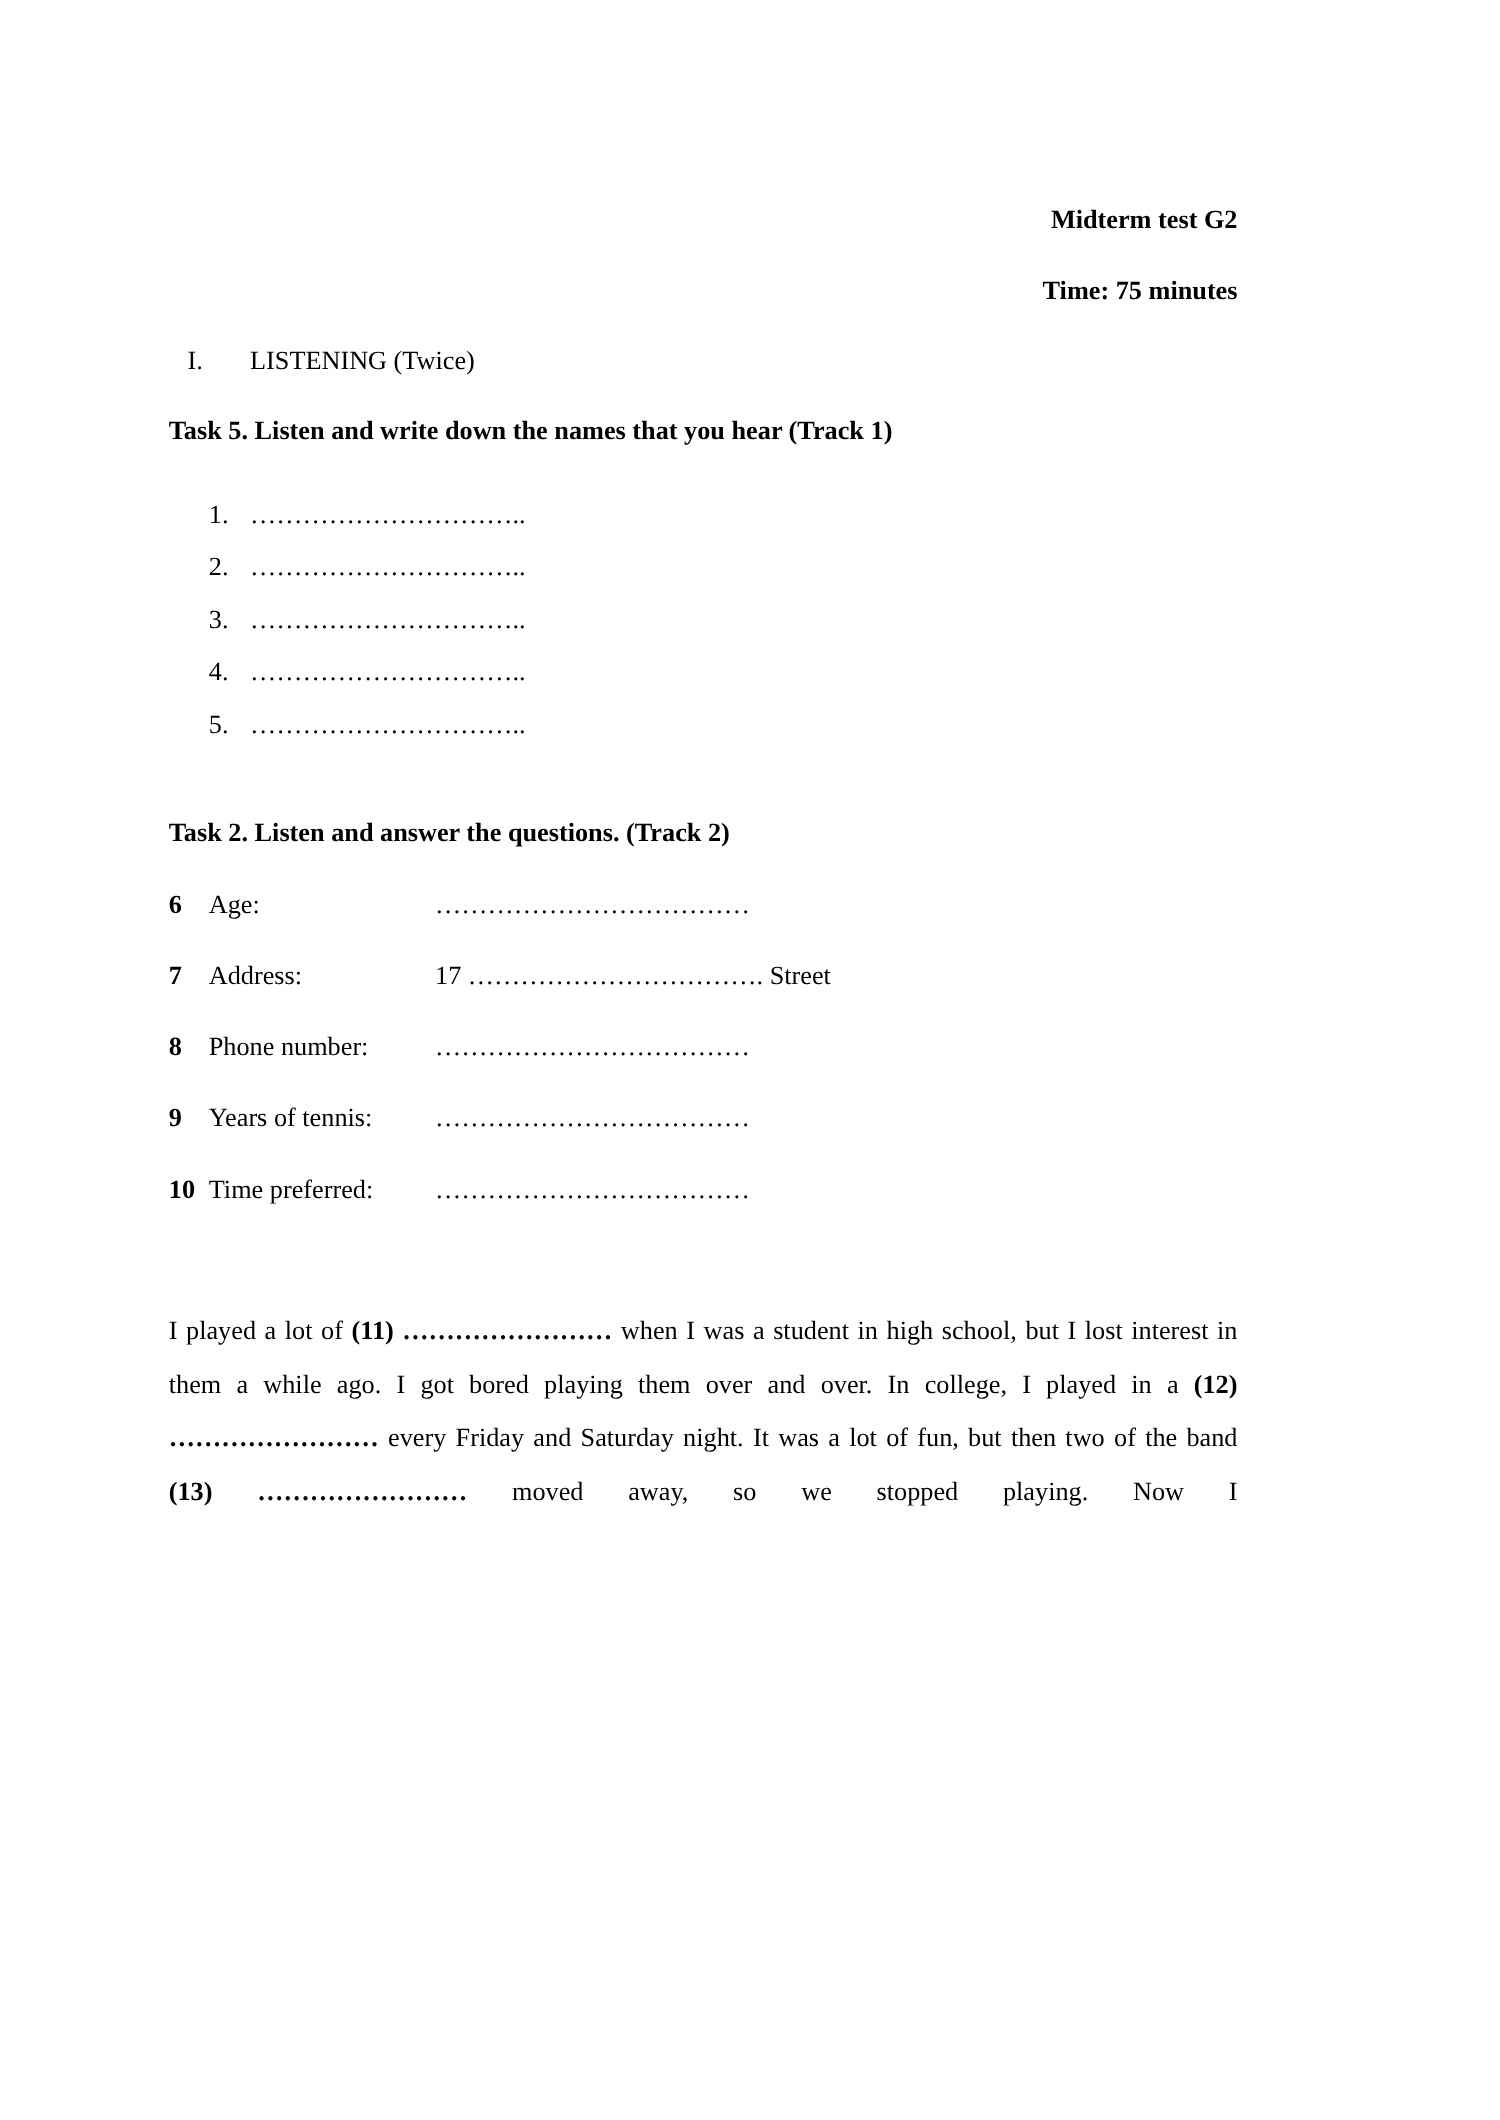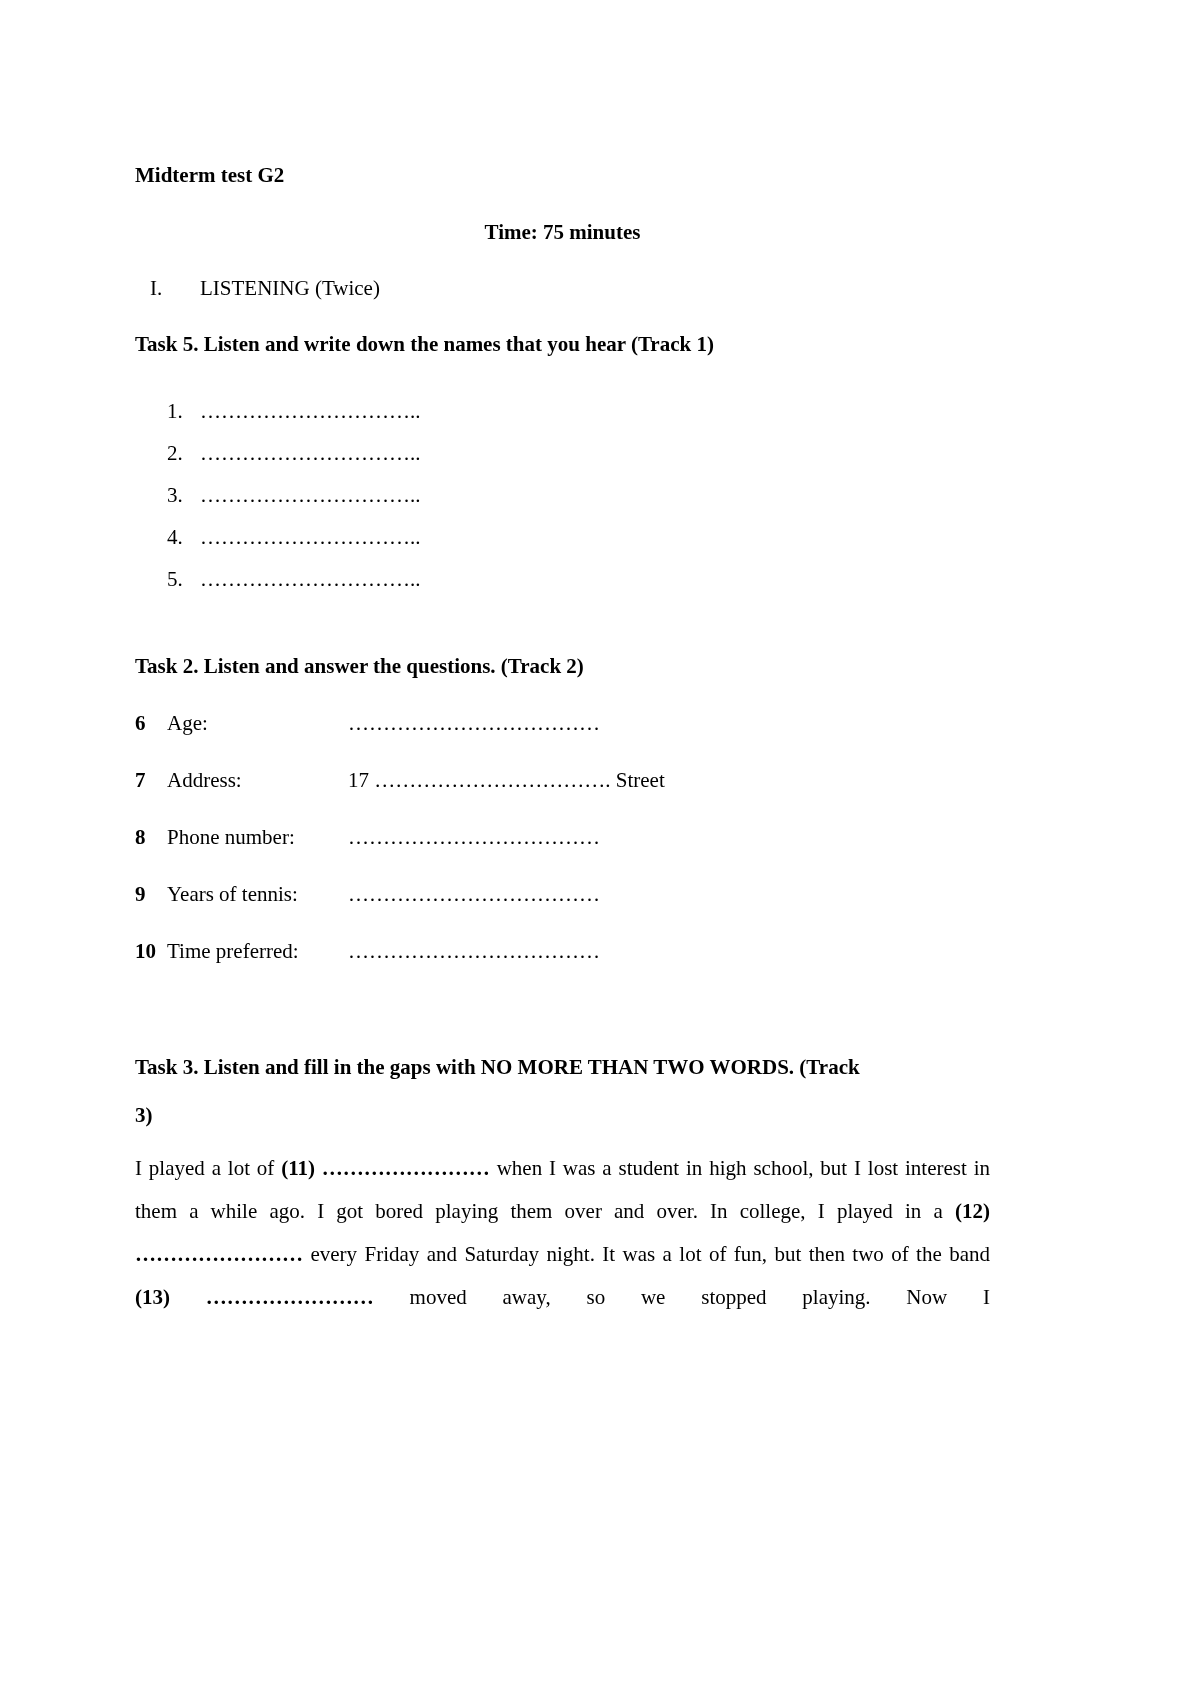--- a/index.html
+++ b/index.html
@@ -9,22 +9,22 @@
     height: 1696px;
     background: #ffffff;
     color: #000000;
     font-family: "Liberation Serif", "DejaVu Serif", serif;
     font-size: 21px;
     line-height: 1.15;
     padding: 163px 210px 40px 135px;
     overflow: hidden;
   }
   .b { font-weight: 700; }
-  .title { font-weight: 700; text-align: left; margin-bottom: 33px; }
-  .subtitle { font-weight: 700; text-align: center; margin-bottom: 32px; }
+  .title { font-weight: 700; text-align: right; margin-bottom: 33px; }
+  .subtitle { font-weight: 700; text-align: right; margin-bottom: 32px; }
   .sec { font-weight: 400; margin-bottom: 32px; padding-left: 15px; }
   .sec-num { display: inline-block; width: 50px; }
   .task-heading { font-weight: 700; margin-bottom: 33px; }
   .name-list { margin-bottom: 54px; padding-left: 32px; }
   .list-row { line-height: 42px; }
   .list-num { display: inline-block; width: 33px; }
   .tennis { font-weight: 700; margin-bottom: 34px; }
   .form { margin-bottom: 80px; }
   .form-row { display: grid; grid-template-columns: 32px 181px 1fr; margin-bottom: 33px; }
   .row-num { font-weight: 700; }
@@ -89,20 +89,16 @@
       <span>Years of tennis:</span>
       <span>………………………………</span>
     </div>
     <div class="form-row">
       <span class="row-num">10</span>
       <span>Time preferred:</span>
       <span>………………………………</span>
     </div>
   </div>
 
-  <div class="t3h-block">
-    <div class="t3h">Task 3. Listen and fill in the gaps with NO MORE THAN TWO WORDS. (Track</div>
-    <div class="t3h">3)</div>
-  </div>
 
   <p class="para"><span>I played a lot of </span><span class="b">(11) ……………………</span><span> when I was a student in high school, but I lost interest in them a while ago. I got bored playing them over and over. In college, I played in a </span><span class="b">(12) ……………………</span><span> every Friday and Saturday night. It was a lot of fun, but then two of the band </span><span class="b">(13) ……………………</span><span> moved away, so we stopped playing. Now I</span></p>
 
 </div>
 
 </body></html>

